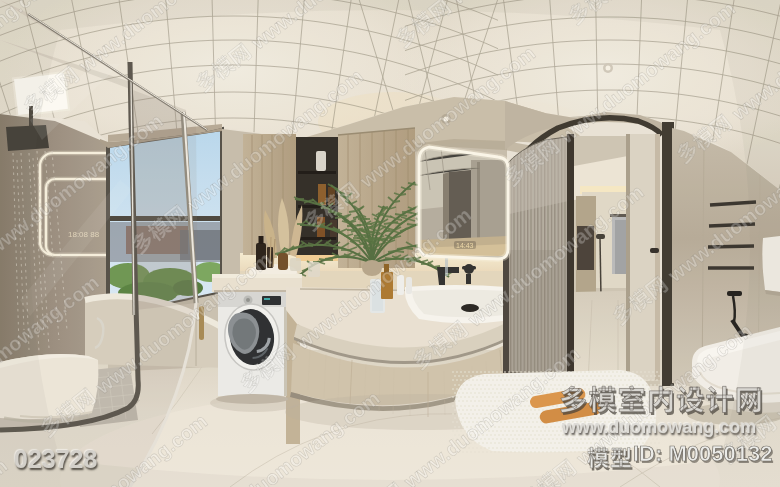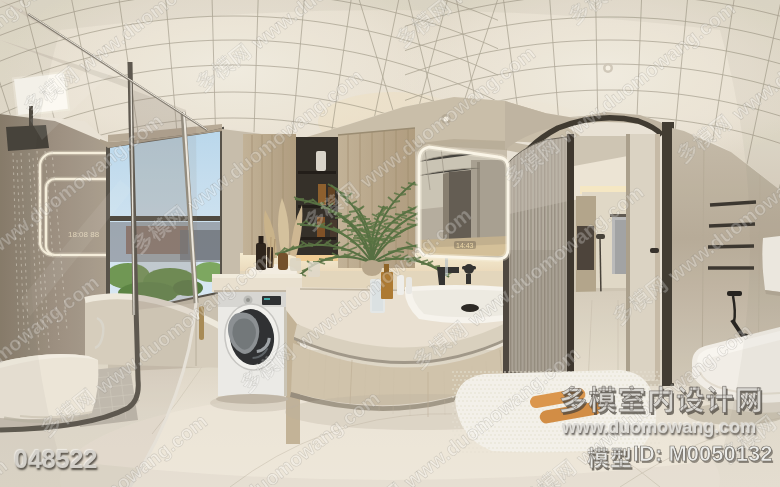--- a/index.html
+++ b/index.html
@@ -1183,21 +1183,21 @@
         <use href="#P6" transform="translate(1382.0 1066.0) scale(0.02100 -0.02100)"></use>
         <text x="1410" y="1066" stroke-width="0.6">www.duomowang.com</text>
 <use href="#P0" transform="translate(1675.0 1066.0) scale(0.02100 -0.02100)"></use>
         <use href="#P1" transform="translate(1696.0 1066.0) scale(0.02100 -0.02100)"></use>
         <use href="#P6" transform="translate(1717.0 1066.0) scale(0.02100 -0.02100)"></use>
         <text x="1745" y="1066" stroke-width="0.6">www.duomowang.com</text>
 </g>
 </svg>
 
 
-<div class="wmtext" style="left:14px;top:445px;font-size:25px;color:#d3d0ca;text-shadow:1px 2px 2px rgba(60,55,48,0.85), -1px -1px 1px rgba(255,255,255,0.5);">048522</div>
+<div class="wmtext" style="left:14px;top:445px;font-size:25px;color:#d3d0ca;text-shadow:1px 2px 2px rgba(60,55,48,0.85), -1px -1px 1px rgba(255,255,255,0.5);">023728</div>
 <svg width="780" height="487" viewBox="0 0 780 487" style="position:absolute;left:0;top:0" xmlns="http://www.w3.org/2000/svg">
 <g fill="#46413a" opacity="0.7">
         <use href="#P0" transform="translate(560.5 412.5) scale(0.02800 -0.02800)"></use>
         <use href="#P1" transform="translate(589.8 412.5) scale(0.02800 -0.02800)"></use>
         <use href="#P2" transform="translate(619.1 412.5) scale(0.02800 -0.02800)"></use>
         <use href="#P3" transform="translate(648.4 412.5) scale(0.02800 -0.02800)"></use>
         <use href="#P4" transform="translate(677.7 412.5) scale(0.02800 -0.02800)"></use>
         <use href="#P5" transform="translate(707.0 412.5) scale(0.02800 -0.02800)"></use>
         <use href="#P6" transform="translate(736.3 412.5) scale(0.02800 -0.02800)"></use>
         <use href="#P1" transform="translate(588.5 468.5) scale(0.02200 -0.02200)"></use>

